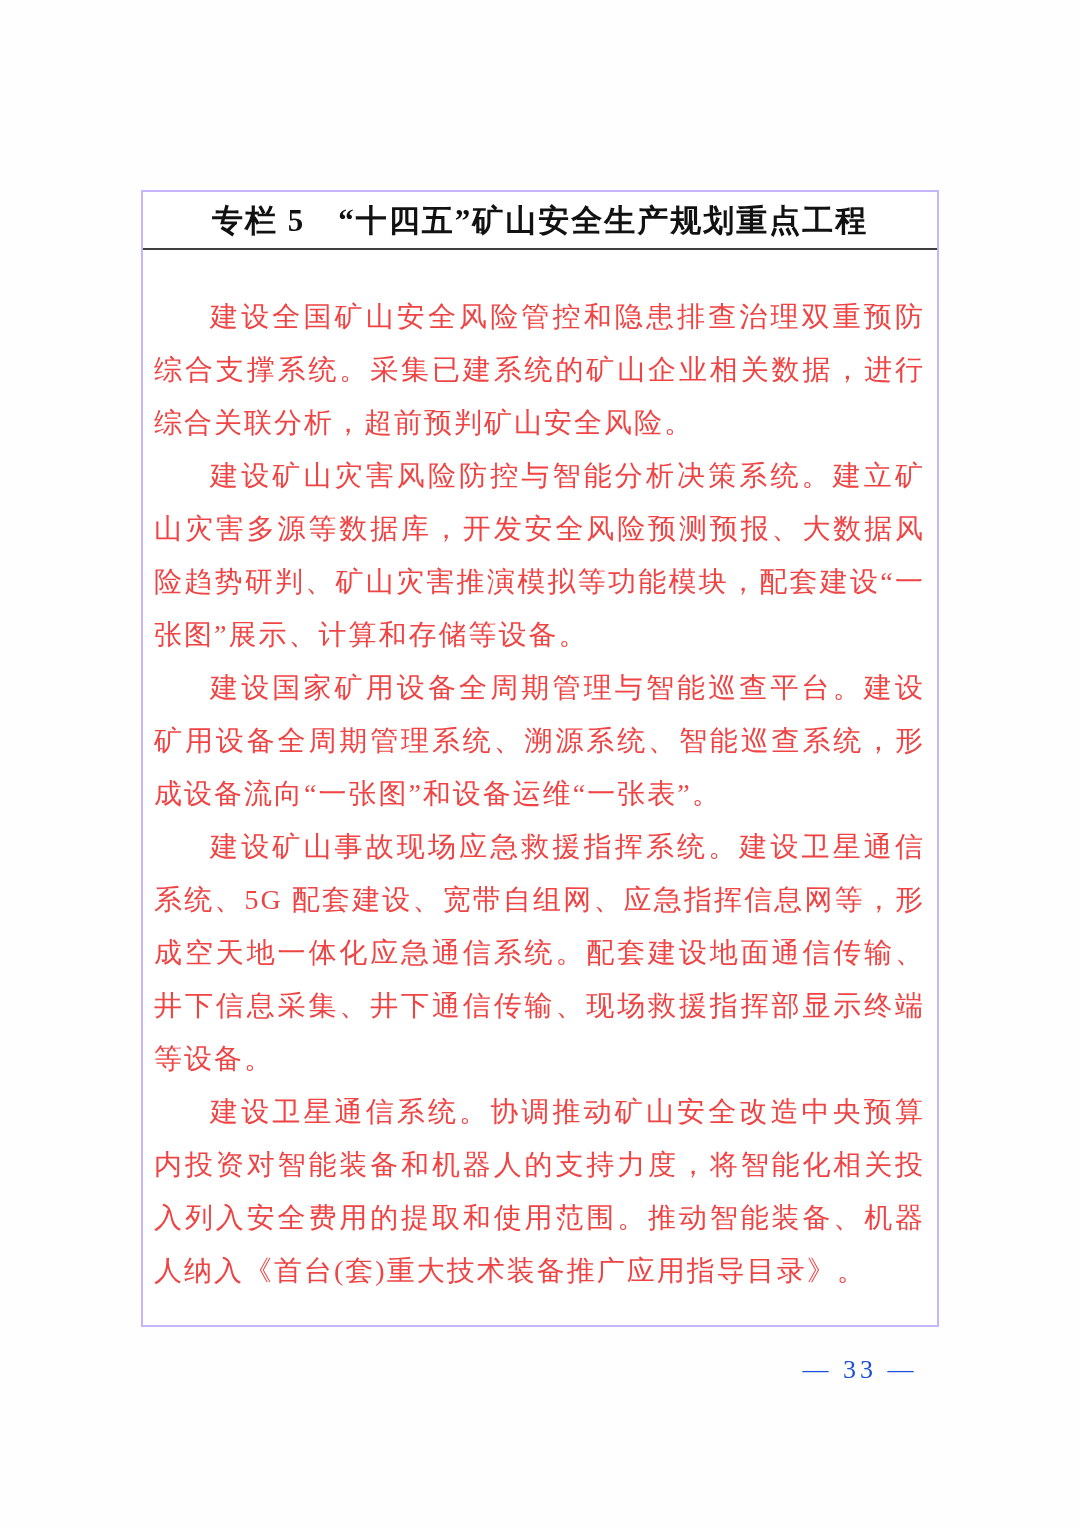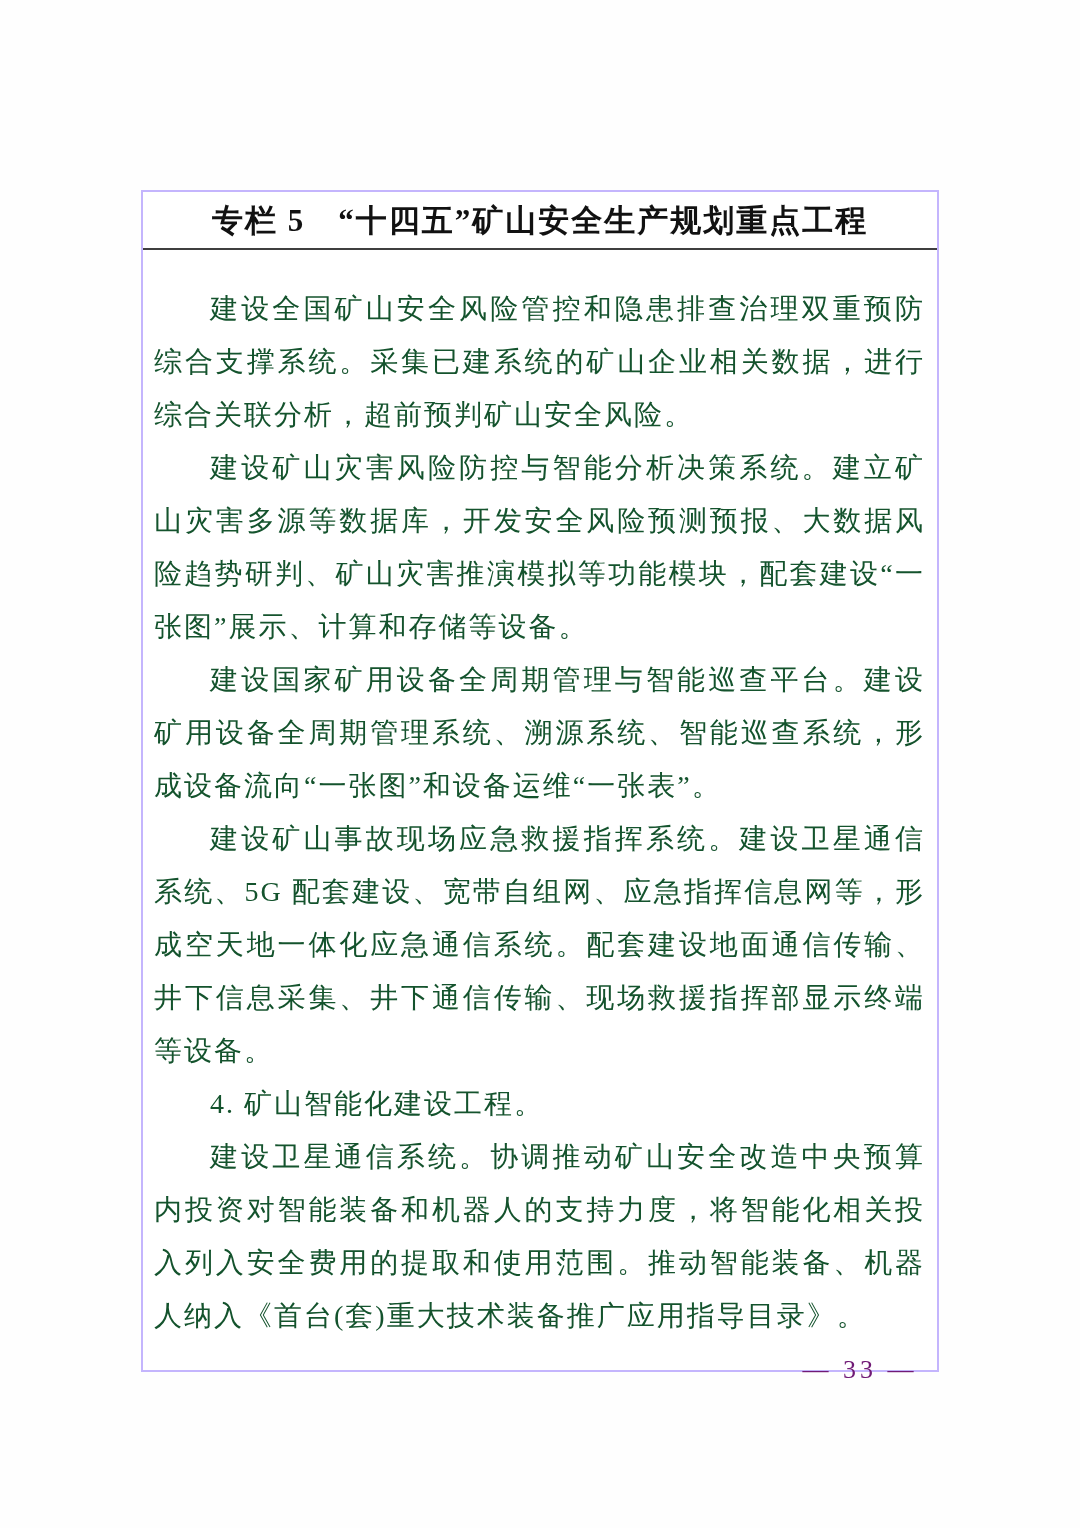--- a/index.html
+++ b/index.html
@@ -32,55 +32,55 @@
     text-align: center;
     letter-spacing: 2px;
     padding: 13px 0 12px 0;
     border-bottom: 2px solid #3f3f3f;
     color: #111111;
   }
   .panel-body {
     padding: 32px 12px 28px 11px;
     font-size: 28px;
     line-height: 53px;
-    color: #14532d;
+    color: #ef4444;
+    margin-top: 8px;
   }
   .panel-body p.para {
     margin: 0;
     text-indent: 2em;
     letter-spacing: 2px;
     text-align: justify;
     text-align-last: left;
     text-justify: inter-ideograph;
   }
   .page-number {
     position: absolute;
     left: 775px;
     top: 1355px;
     width: 170px;
     text-align: center;
     font-size: 26px;
     letter-spacing: 4px;
-    color: #701a75;
+    color: #1d4ed8;
     font-family: "Liberation Serif", serif;
   }
 </style>
 </head>
 <body>
 
 <div class="page">
 
   <div class="panel">
     <div class="panel-title">专栏 5　“十四五”矿山安全生产规划重点工程</div>
 
     <div class="panel-body">
       <p class="para">建设全国矿山安全风险管控和隐患排查治理双重预防综合支撑系统。采集已建系统的矿山企业相关数据，进行综合关联分析，超前预判矿山安全风险。</p>
       <p class="para">建设矿山灾害风险防控与智能分析决策系统。建立矿山灾害多源等数据库，开发安全风险预测预报、大数据风险趋势研判、矿山灾害推演模拟等功能模块，配套建设“一张图”展示、计算和存储等设备。</p>
       <p class="para">建设国家矿用设备全周期管理与智能巡查平台。建设矿用设备全周期管理系统、溯源系统、智能巡查系统，形成设备流向“一张图”和设备运维“一张表”。</p>
       <p class="para">建设矿山事故现场应急救援指挥系统。建设卫星通信系统、5G 配套建设、宽带自组网、应急指挥信息网等，形成空天地一体化应急通信系统。配套建设地面通信传输、井下信息采集、井下通信传输、现场救援指挥部显示终端等设备。</p>
-      <p class="para">4. 矿山智能化建设工程。</p>
       <p class="para">建设卫星通信系统。协调推动矿山安全改造中央预算内投资对智能装备和机器人的支持力度，将智能化相关投入列入安全费用的提取和使用范围。推动智能装备、机器人纳入《首台(套)重大技术装备推广应用指导目录》。</p>
     </div>
   </div>
 
   <div class="page-number">— 33 —</div>
 
 </div>
 
 </body></html>

